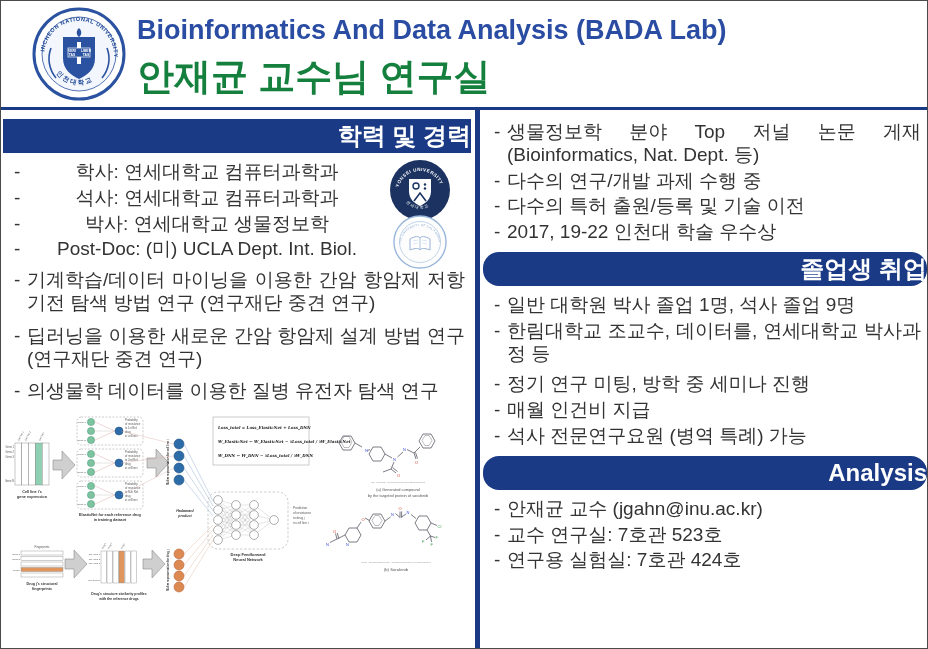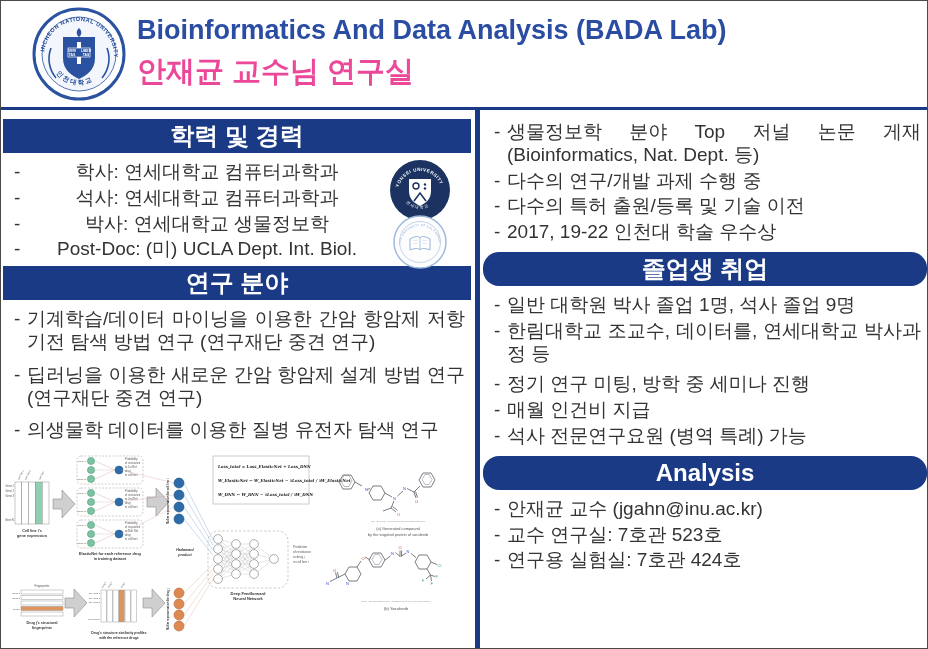--- a/index.html
+++ b/index.html
@@ -1,29 +1,29 @@
 <!DOCTYPE html>
 <html><head>
 <meta charset="utf-8">
 <style>
   html,body{margin:0;padding:0;background:#e8e8e8;}
   .poster{position:relative;width:928px;height:649px;background:#fff;border:1px solid #4a4a4a;
           box-sizing:border-box;overflow:hidden;font-family:"Liberation Sans","DejaVu Sans",sans-serif;}
   
   .titles{position:absolute;left:136px;top:14px;width:792px;text-align:left;}
   .title-en{font-size:27px;font-weight:bold;color:#2a4da3;letter-spacing:0px;}
-  .title-ko{font-size:29px;font-weight:bold;color:#ec4899;margin-top:6px;}
+  .title-ko{font-size:37px;font-weight:bold;color:#15803d;margin-top:6px;}
   .inu-seal{position:absolute;left:30px;top:5px;}
   .hrule{position:absolute;top:106px;left:0;width:928px;height:3px;background:#1a3a85;}
   .vrule{position:absolute;top:109px;bottom:0;left:474px;width:5px;background:#1a3a85;}
   
   .col{position:absolute;top:112px;}
   .col-left{left:2px;width:468px;}
   .col-right{left:482px;width:444px;}
-  .bar{background:#1a3a85;color:#fff;font-weight:bold;font-size:24px;text-align:center;
+  .bar{background:#1a3a85;color:#fff;font-weight:bold;font-size:24px;text-align:right;
        height:34px;line-height:34px;}
   .list{margin:8px 2px 0 6px;color:#333;font-size:19px;line-height:1.2;}
   .item{display:flex;margin-bottom:3px;}
   .dash{flex:0 0 18px;padding-left:5px;box-sizing:border-box;}
   .txt{flex:1;text-align:justify;padding-right:4px;}
   .edu-list .txt{text-align:center;}
   .edu-list{padding-right:78px;}
   .areas .item{margin-bottom:10px;}
   .mt5{margin-top:5px;} .mt6{margin-top:6px;} .mt8{margin-top:8px;border-radius:16px;}
   .seal{position:absolute;}
@@ -134,21 +134,20 @@
       <g>
         <path d="M17,24 c5,-3 9,-3 10,-1 c1,-2 5,-2 10,1 v11 c-5,-2 -9,-2 -10,0 c-1,-2 -5,-2 -10,0 z" fill="#ffffff" stroke="#8aa9cf" stroke-width="0.9"></path>
         <line x1="27" y1="23" x2="27" y2="35" stroke="#8aa9cf" stroke-width="0.7"></line>
         <line x1="20" y1="26" x2="25" y2="25" stroke="#b9cde6" stroke-width="0.5"></line>
         <line x1="29" y1="25" x2="34" y2="26" stroke="#b9cde6" stroke-width="0.5"></line>
         <line x1="20" y1="29" x2="25" y2="28" stroke="#b9cde6" stroke-width="0.5"></line>
         <line x1="29" y1="28" x2="34" y2="29" stroke="#b9cde6" stroke-width="0.5"></line>
       </g>
     </svg>
 
-    <div class="bar mt5">연구 분야</div>
 
     <div class="list areas">
       <div class="item">
         <span class="dash">-</span>
         <span class="txt">기계학습/데이터 마이닝을 이용한 간암 항암제 저항 기전 탐색 방법 연구 (연구재단 중견 연구)</span>
         </div>
       <div class="item">
         <span class="dash">-</span>
         <span class="txt">딥러닝을 이용한 새로운 간암 항암제 설계 방법 연구 (연구재단 중견 연구)</span>
         </div>

